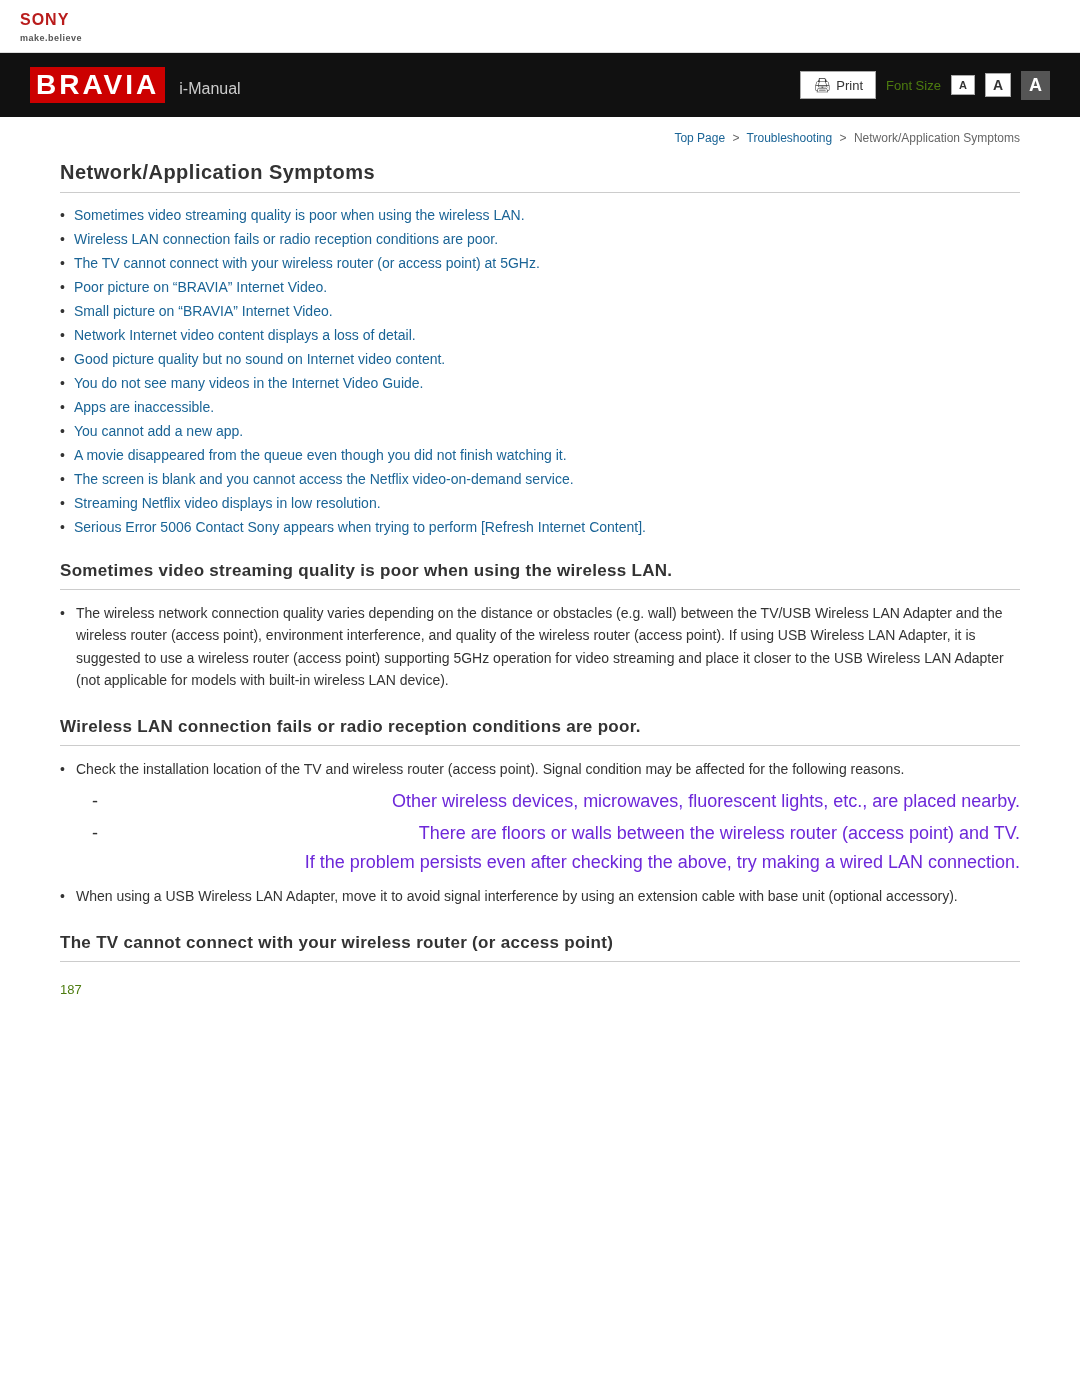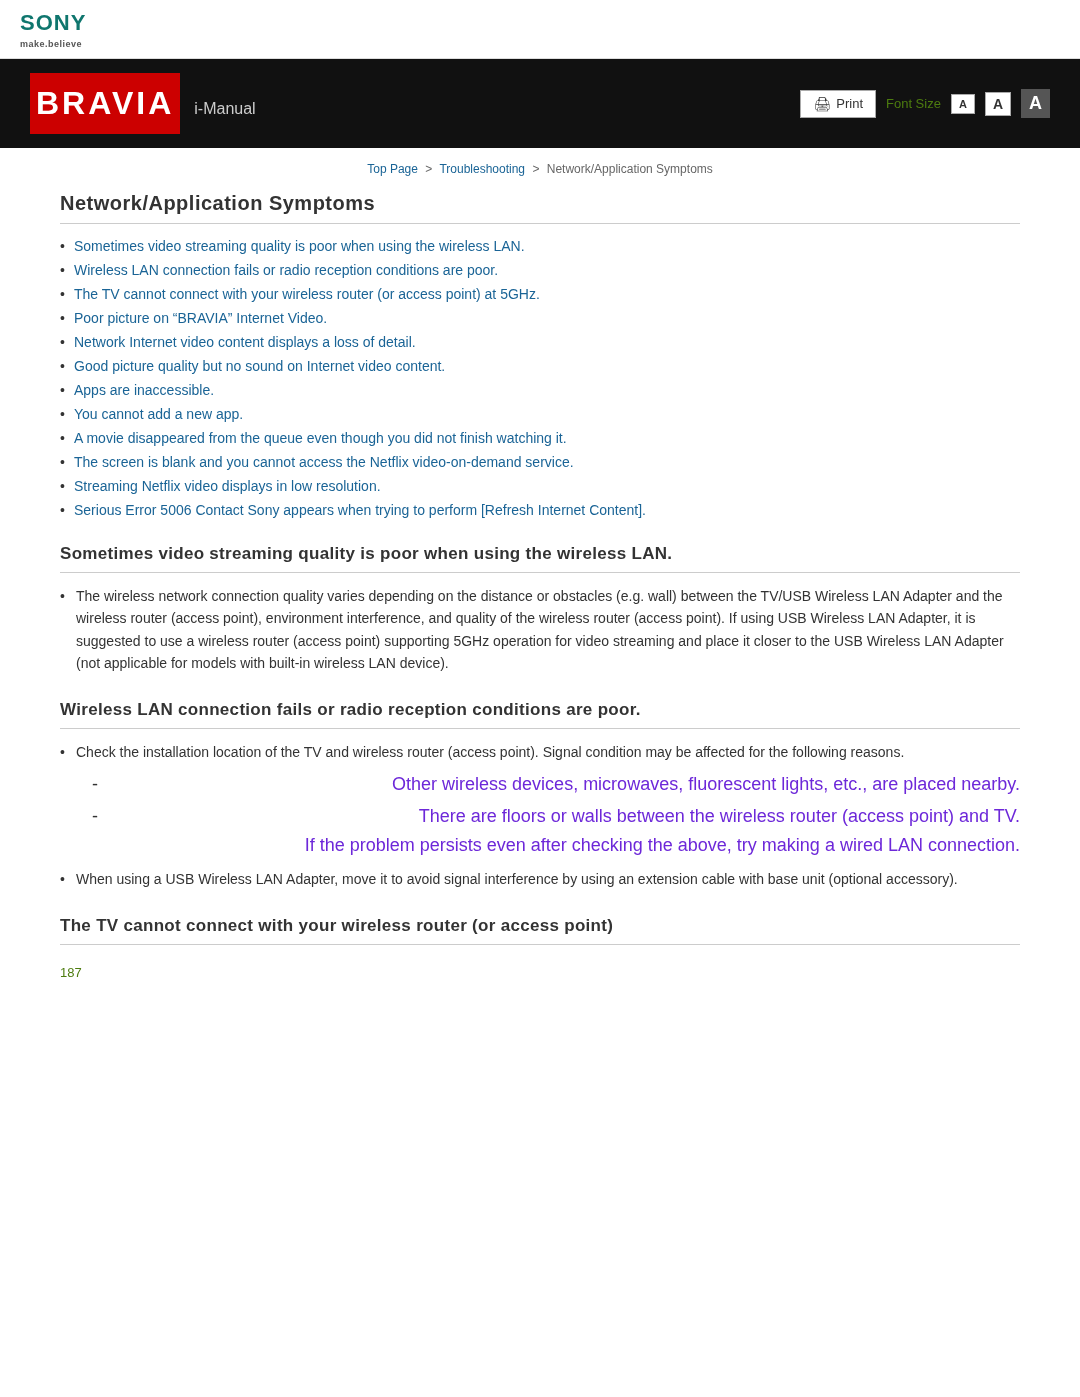--- a/index.html
+++ b/index.html
@@ -11,24 +11,24 @@
       width: 1080px;
     }
 
     
     .top-bar {
       padding: 12px 20px 8px 20px;
       border-bottom: 1px solid #ddd;
     }
     .sony-logo {
       font-weight: 900;
-      font-size: 22px;
+      font-size: 16px;
       font-family: 'Arial Black', Arial, sans-serif;
       letter-spacing: 1px;
-      color: #0f766e;
+      color: #b91c1c;
       display: block;
       line-height: 1;
     }
     .sony-tagline {
       font-size: 9px;
       color: #555;
       letter-spacing: 0.5px;
       font-weight: bold;
     }
 
@@ -89,21 +89,21 @@
     .font-btn.large { font-size: 18px; padding: 3px 7px; background: #555; color: #fff; border-color: #555; }
 
     
     .content-area {
       padding: 10px 60px 30px 60px;
       max-width: 1080px;
     }
 
     
     .breadcrumb {
-      text-align: center;
+      text-align: right;
       font-size: 12px;
       margin-bottom: 16px;
       padding-top: 4px;
     }
     .breadcrumb a, .breadcrumb span.link {
       color: #1a6496;
       text-decoration: none;
       cursor: pointer;
     }
     .breadcrumb span.sep {
@@ -207,23 +207,23 @@
       color: #4d7c0f;
       margin-top: 20px;
     }
 
     
     .bravia-accent {
       display: inline-block;
       background: #cc0000;
       color: #fff;
       font-weight: 900;
-      font-size: 32px;
+      font-size: 28px;
       font-family: 'Arial Black', Arial, sans-serif;
-      padding: 12px 6px;
+      padding: 2px 6px;
       letter-spacing: 3px;
     }
   </style>
 </head>
 <body>
 
 <div class="top-bar">
   <span class="sony-logo">SONY</span>
   <span class="sony-tagline">make.believe</span>
 </div>
@@ -255,22 +255,24 @@
     <span class="current">Network/Application Symptoms</span>
   </div>
 
   <h1 class="page-title">Network/Application Symptoms</h1>
 
   <ul class="link-list">
     <li><a>Sometimes video streaming quality is poor when using the wireless LAN.</a></li>
     <li><a>Wireless LAN connection fails or radio reception conditions are poor.</a></li>
     <li><a>The TV cannot connect with your wireless router (or access point) at 5GHz.</a></li>
     <li><a>Poor picture on “BRAVIA” Internet Video.</a></li>
+    <li><a>Small picture on “BRAVIA” Internet Video.</a></li>
     <li><a>Network Internet video content displays a loss of detail.</a></li>
     <li><a>Good picture quality but no sound on Internet video content.</a></li>
+    <li><a>You do not see many videos in the Internet Video Guide.</a></li>
     <li><a>Apps are inaccessible.</a></li>
     <li><a>You cannot add a new app.</a></li>
     <li><a>A movie disappeared from the queue even though you did not finish watching it.</a></li>
     <li><a>The screen is blank and you cannot access the Netflix video-on-demand service.</a></li>
     <li><a>Streaming Netflix video displays in low resolution.</a></li>
     <li><a>Serious Error 5006 Contact Sony appears when trying to perform [Refresh Internet Content].</a></li>
   </ul>
 
   <h2 class="section-heading">Sometimes video streaming quality is poor when using the wireless LAN.</h2>
   <ul class="body-list">

